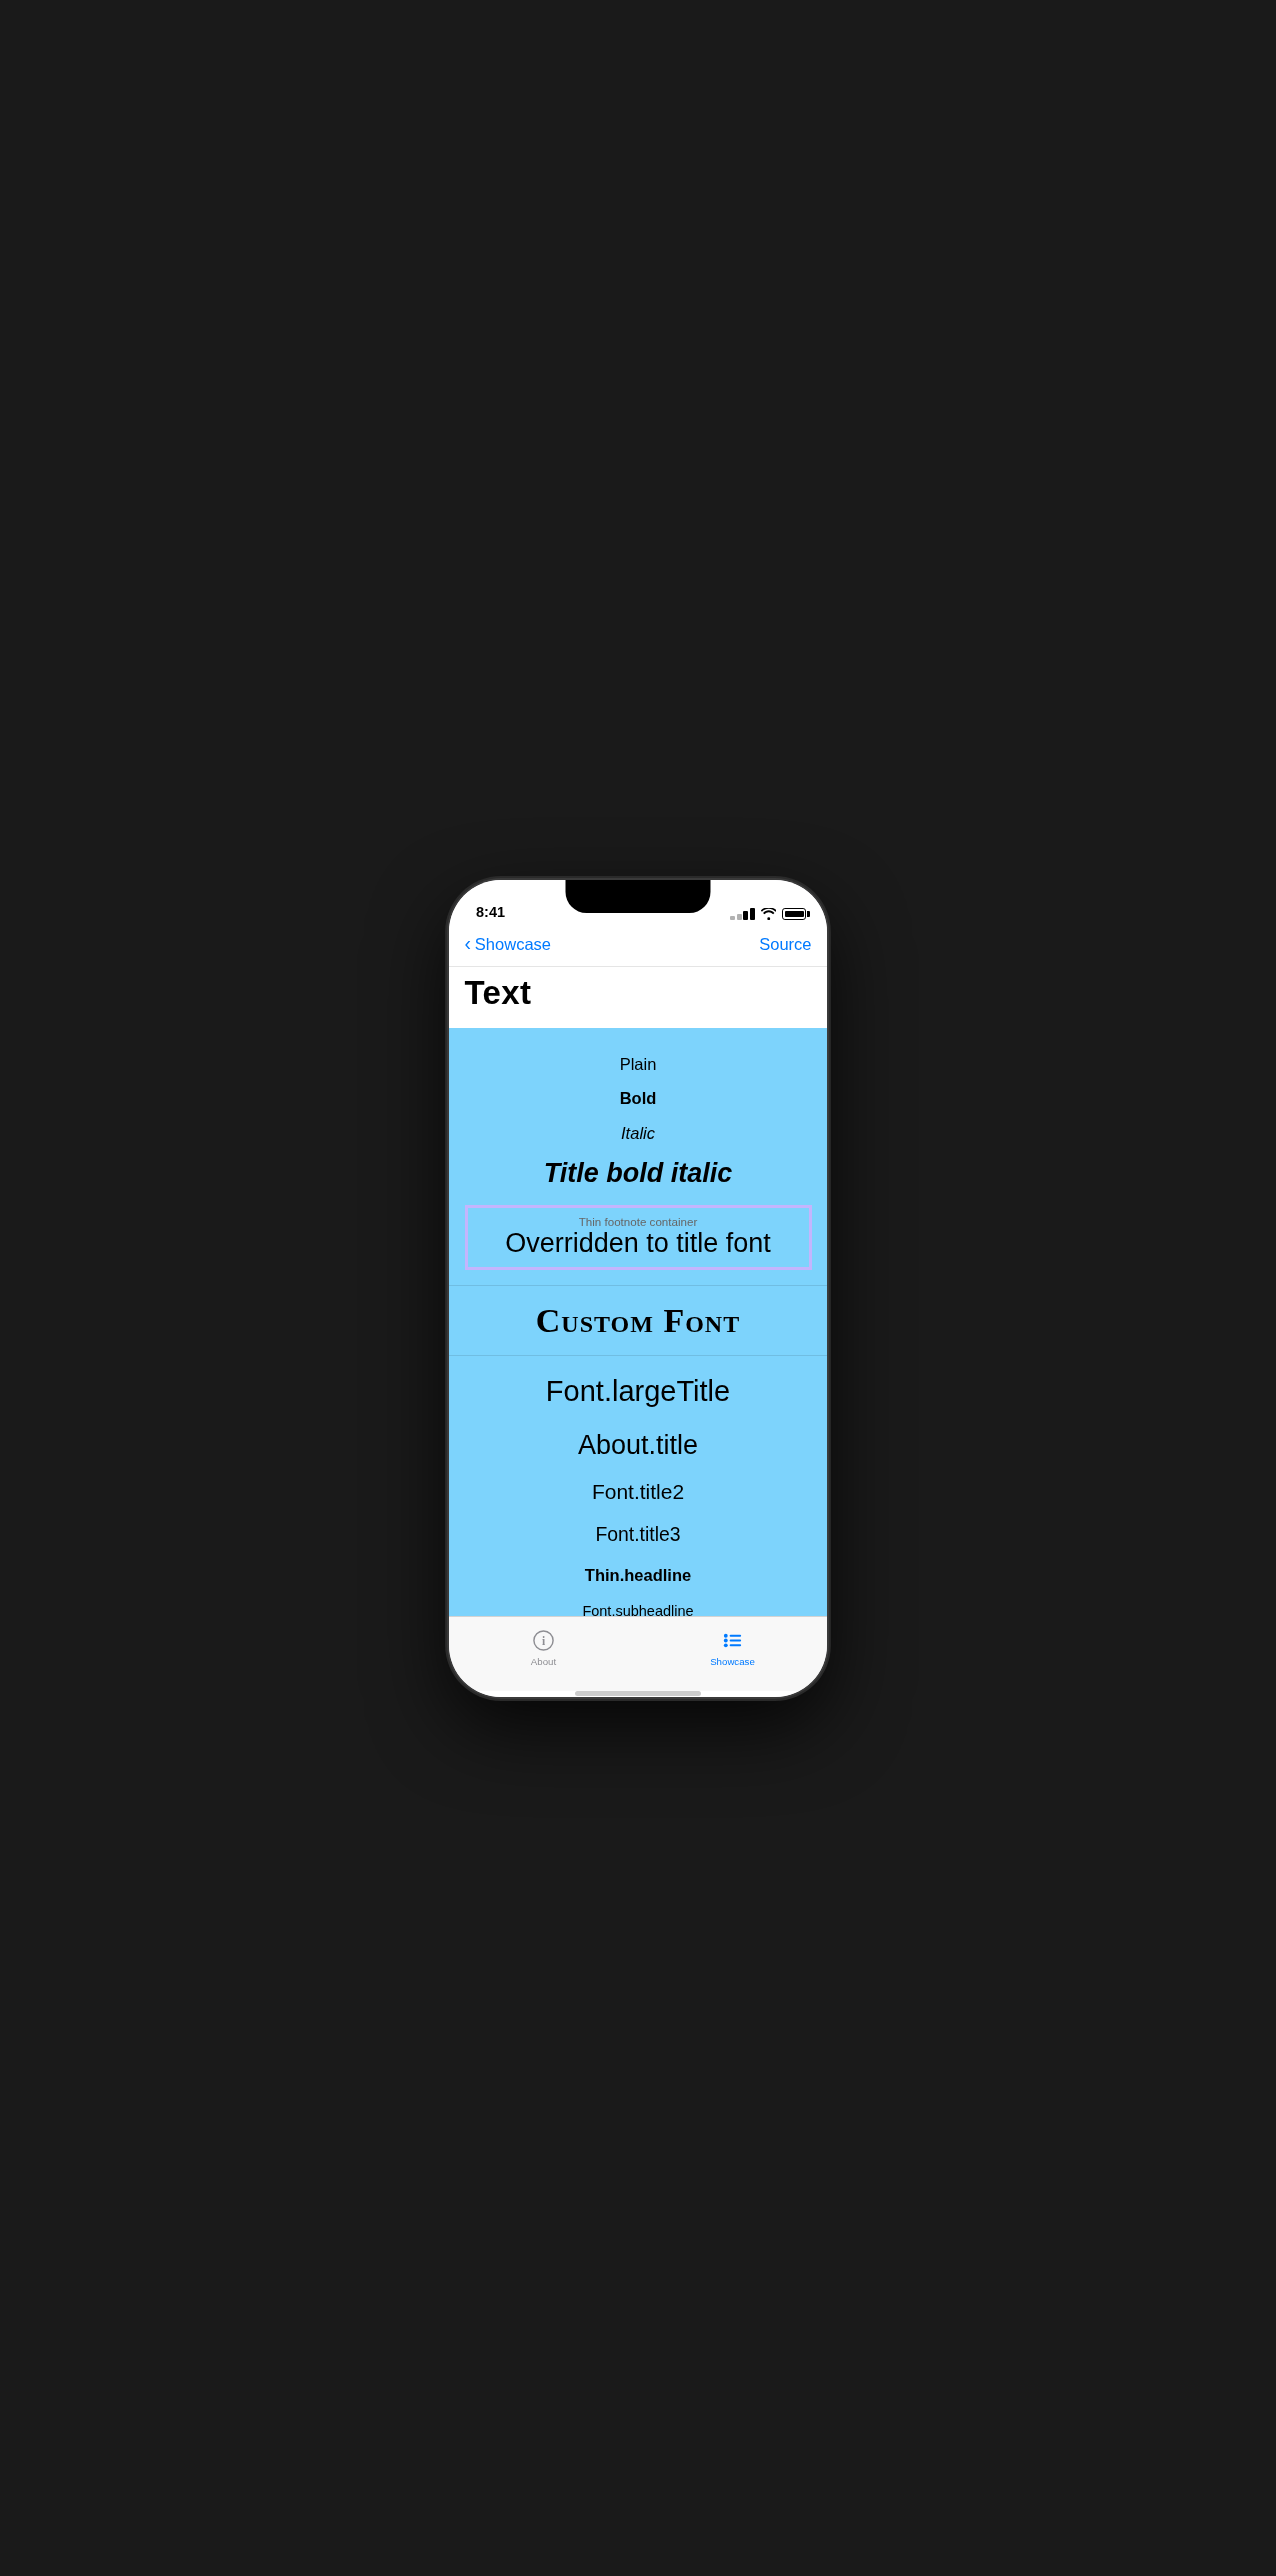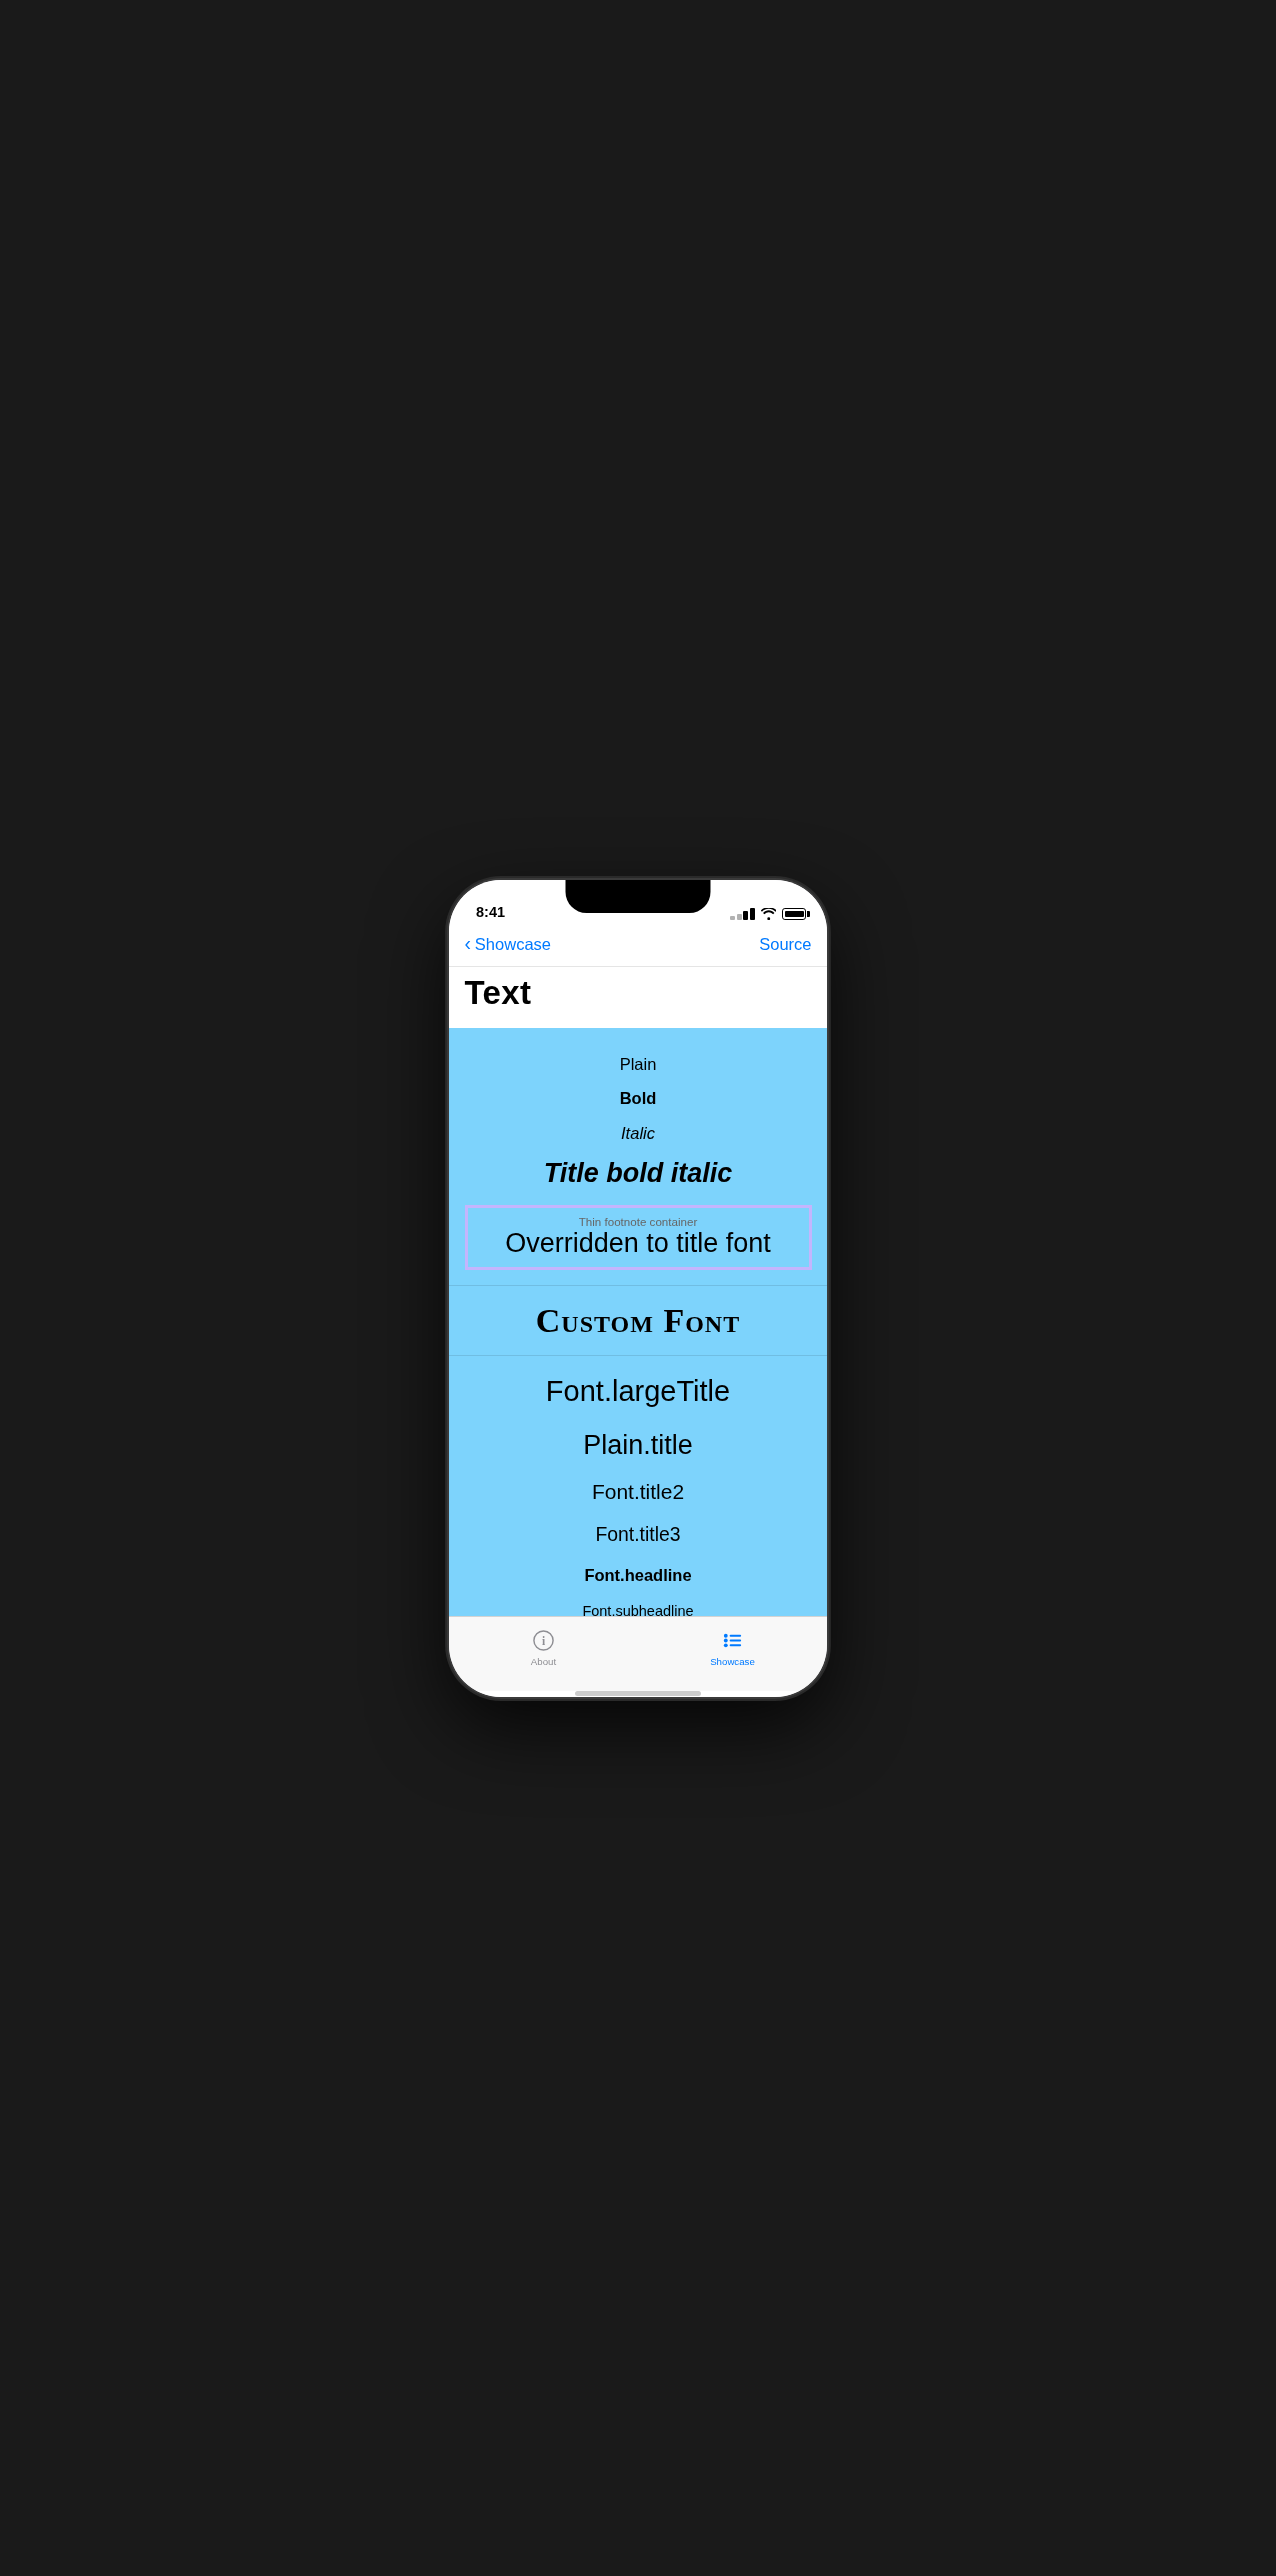--- a/index.html
+++ b/index.html
@@ -433,33 +433,33 @@
           <span class="custom-font-text">Custom Font</span>
         </div>
 
         <div class="divider"></div>
 
         <div class="text-item" style="padding: 11.6px 19.4px;">
           <span class="font-large-title">Font.largeTitle</span>
         </div>
 
         <div class="text-item" style="padding: 9.7px 19.4px;">
-          <span class="font-title">Plain.title</span>
+          <span class="font-title">About.title</span>
         </div>
 
         <div class="text-item" style="padding: 9.7px 19.4px;">
           <span class="font-title2">Font.title2</span>
         </div>
 
         <div class="text-item" style="padding: 9.7px 19.4px;">
           <span class="font-title3">Font.title3</span>
         </div>
 
         <div class="text-item" style="padding: 9.7px 19.4px;">
-          <span class="font-headline">Font.headline</span>
+          <span class="font-headline">Thin.headline</span>
         </div>
 
         <div class="text-item" style="padding: 7.7px 19.4px;">
           <span class="font-subheadline">Font.subheadline</span>
         </div>
 
       </div>
     </div>
 
     <div class="tab-bar">

